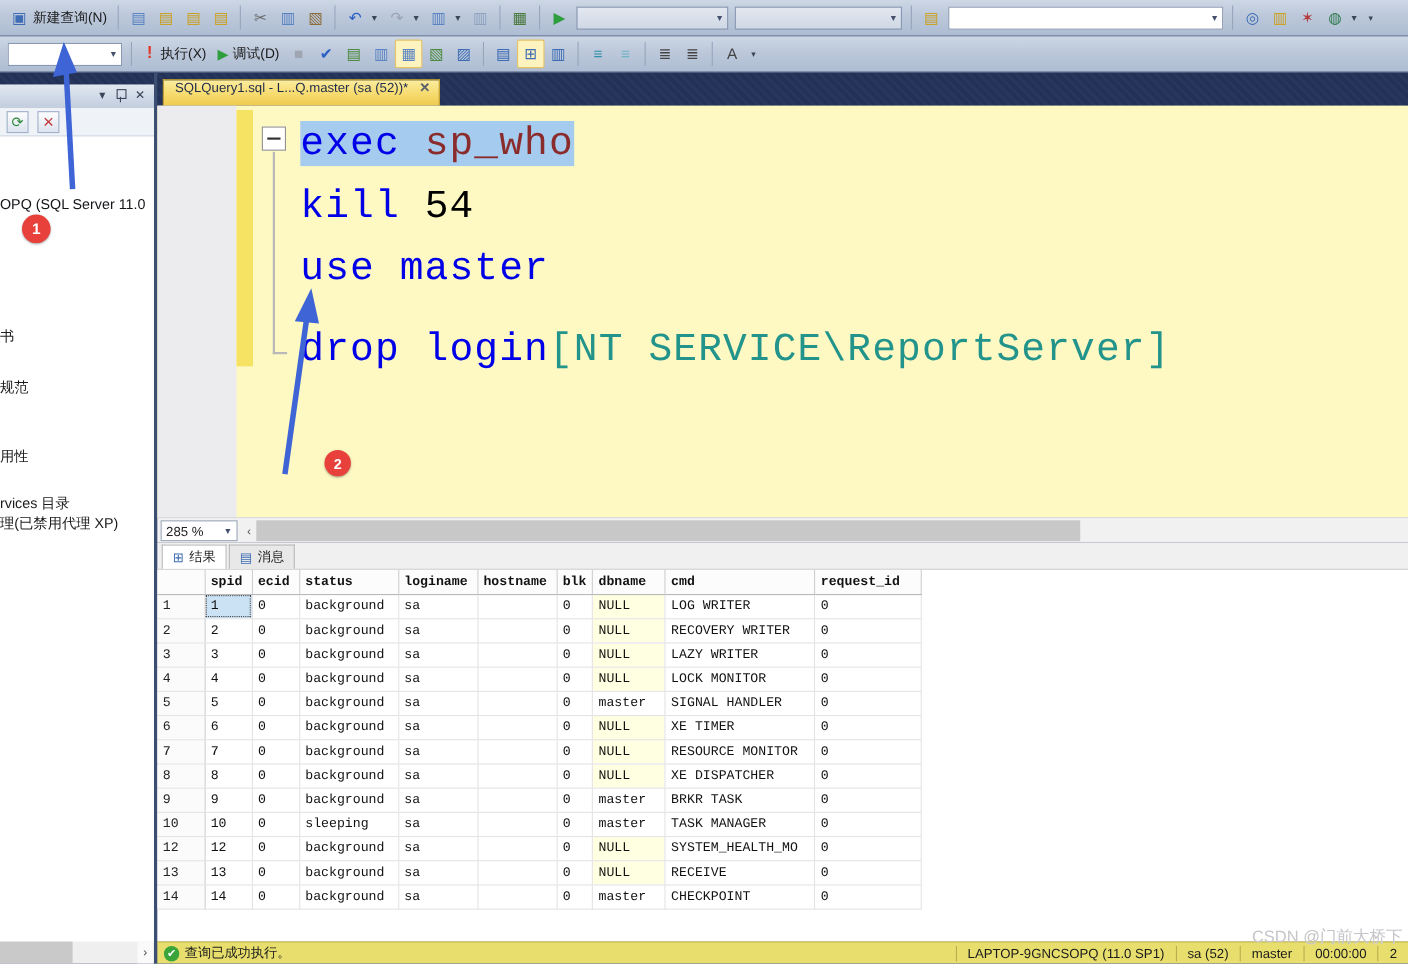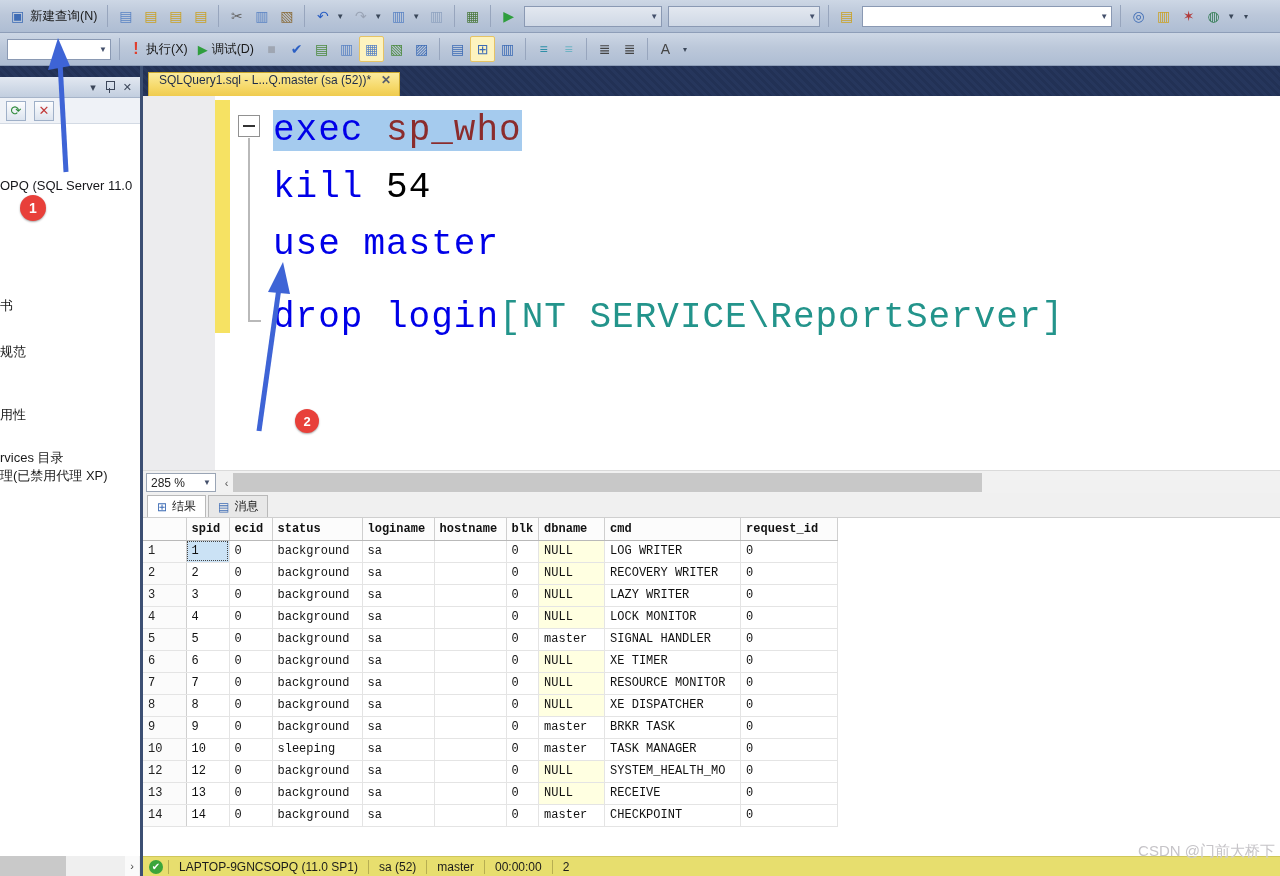--- a/index.html
+++ b/index.html
@@ -54,21 +54,21 @@
   #oe-server { position:absolute; left:0; top:54px; white-space:nowrap; color:#15161A; }
   .oe-item { position:absolute; left:0; white-space:nowrap; }
   #oe-hscroll { position:absolute; left:0; top:779px; width:140px; height:20px; background:#EFEFEF; }
   #oe-thumb { position:absolute; left:0; top:0; width:66px; height:20px; background:#C9C9C9; }
   #oe-arrow { position:absolute; right:1px; top:0; width:14px; height:20px; background:#FAFAFA;
     display:flex; align-items:center; justify-content:center; color:#444; font-size:11px; }
 
   #splitter { position:absolute; left:140px; top:66px; width:3px; height:810px; background:#3C4F73; }
 
   
-  #editor { position:absolute; left:143px; top:96px; width:1137px; height:374px; background:#ffffff; overflow:hidden; }
+  #editor { position:absolute; left:143px; top:96px; width:1137px; height:374px; background:#fef9c3; overflow:hidden; }
   #gutter { position:absolute; left:0; top:0; width:72px; height:374px; background:#ECECEE; }
   #changebar { position:absolute; left:72px; top:4px; width:15px; height:233px; background:#F6E263; }
   #collapse-box { position:absolute; left:95px; top:19px; width:22px; height:22px; background:#fff;
     border:1px solid #919191; display:flex; align-items:center; justify-content:center; }
   #collapse-box i { display:block; width:12px; height:2px; background:#333; }
   #outline-v { position:absolute; left:105px; top:42px; width:2px; height:184px; background:#B9B9B9; }
   #outline-h { position:absolute; left:105px; top:224px; width:13px; height:2px; background:#B9B9B9; }
   .codeline { position:absolute; left:130px; height:53px; line-height:53px; white-space:pre;
     font-family:"Liberation Mono","DejaVu Sans Mono",monospace; font-size:36px; letter-spacing:1px; }
   .tok-keyword { color:#0000E8; }
@@ -520,20 +520,21 @@
             <td>master</td>
             <td>CHECKPOINT</td>
             <td>0</td>
           </tr>
         </tbody>
       </table>
   </div>
 
   <div id="statusbar">
     <span class="okic">✔</span>
+    <span id="sb-msg">查询已成功执行。</span>
     <span class="ssep"></span>
     <span class="seg">LAPTOP-9GNCSOPQ (11.0 SP1)</span>
     <span class="ssep"></span>
     <span class="seg">sa (52)</span>
     <span class="ssep"></span>
     <span class="seg">master</span>
     <span class="ssep"></span>
     <span class="seg">00:00:00</span>
     <span class="ssep"></span>
     <span class="seg">2</span>

